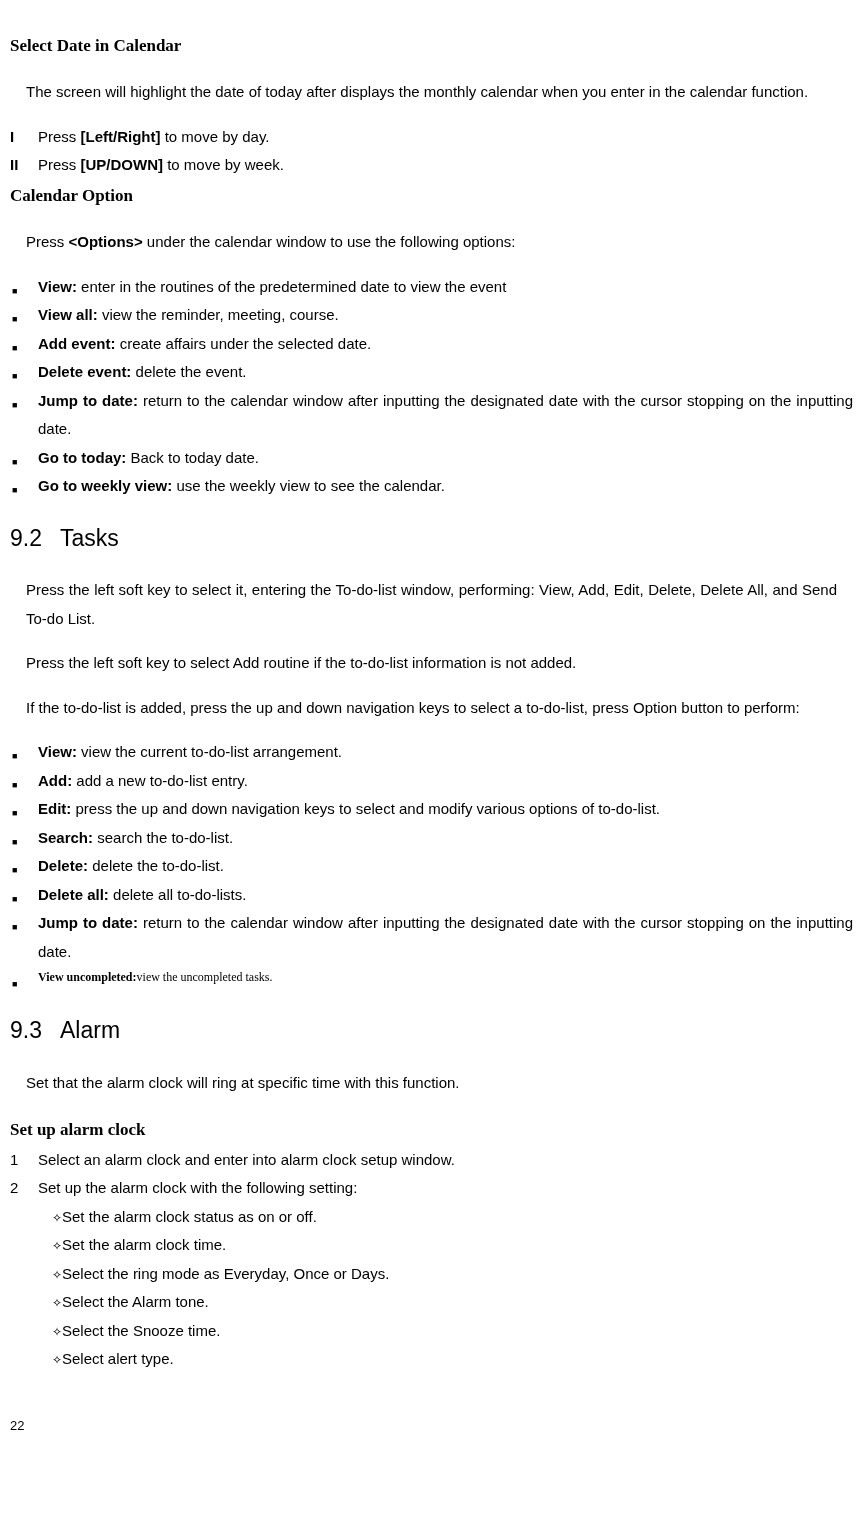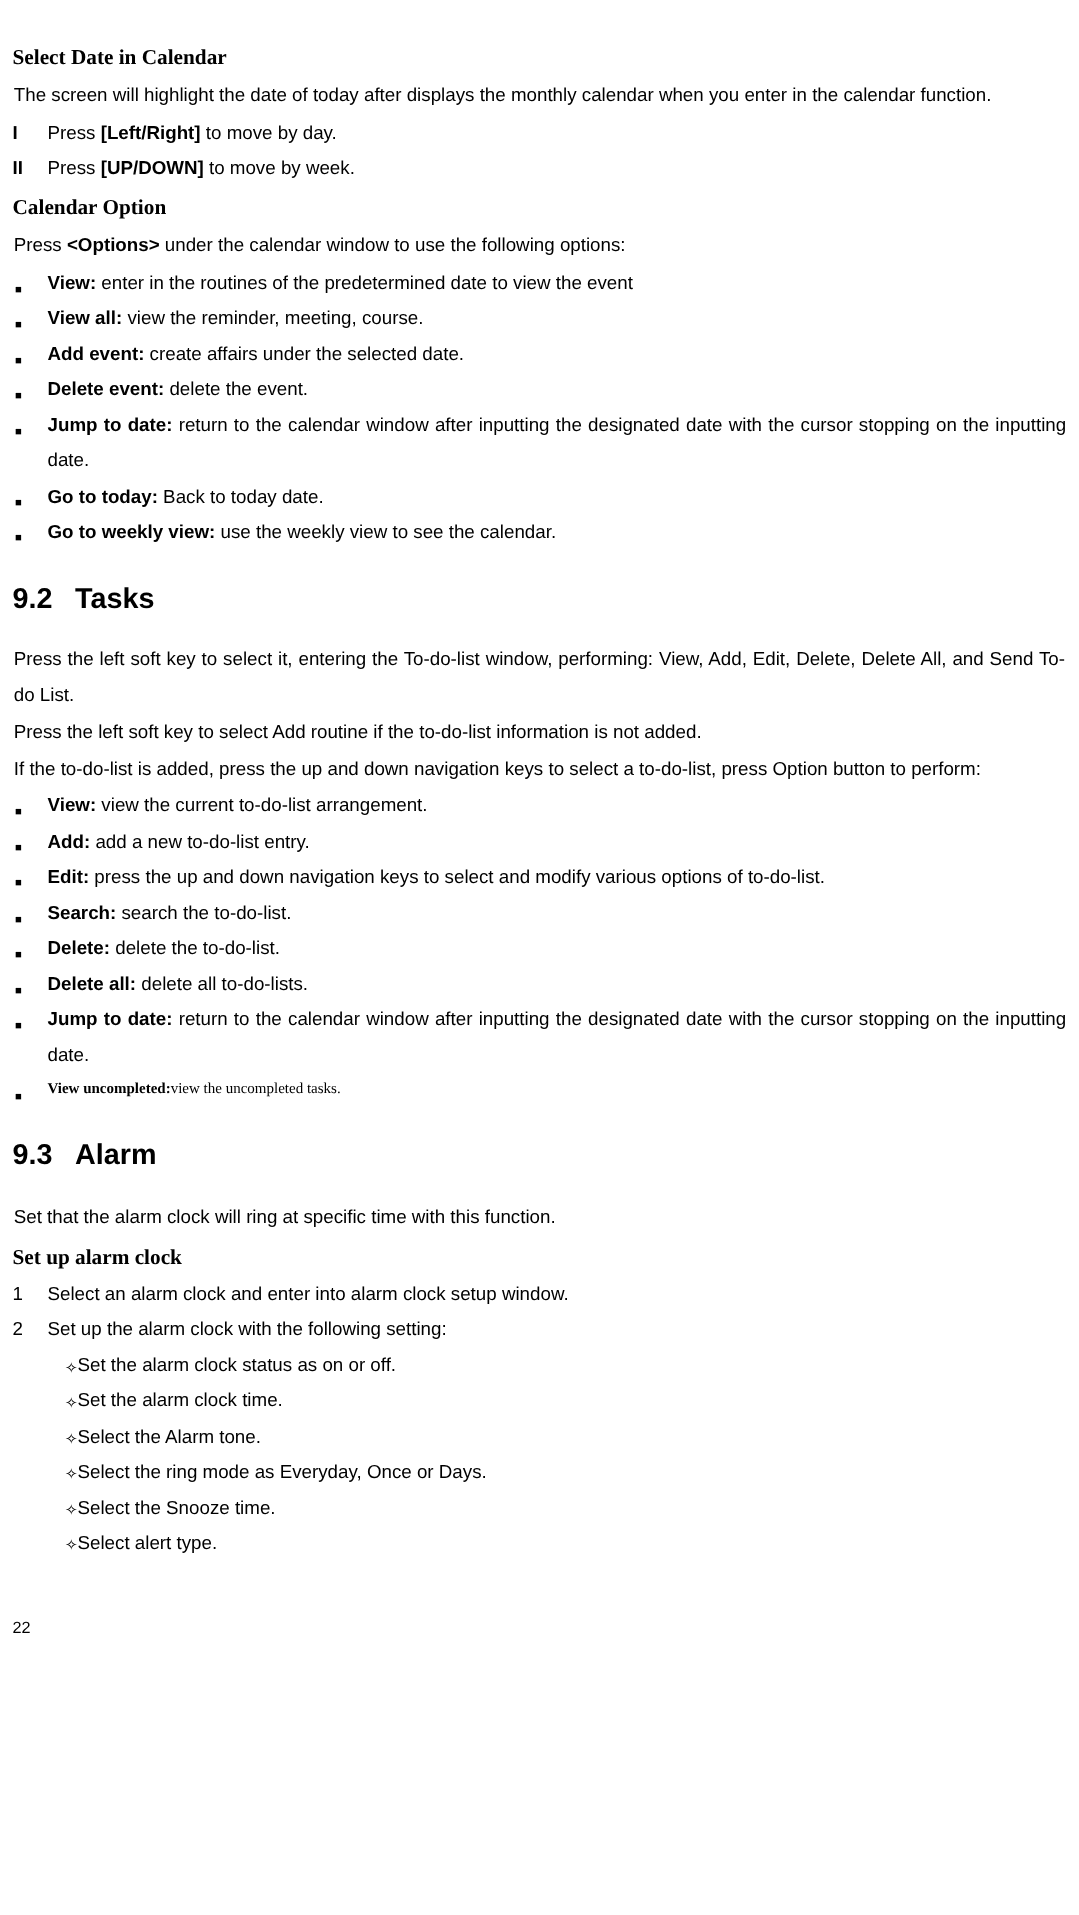--- a/index.html
+++ b/index.html
@@ -13,21 +13,21 @@
       box-sizing: border-box;
     }
     .heading-bold {
       font-family: "Times New Roman", Times, serif;
       font-weight: bold;
       font-size: 17px;
       margin: 0;
     }
     .para {
       text-align: justify;
-      margin: 1px;
+      margin: 16px;
     }
     .bold {
       font-weight: bold;
     }
     .list-roman {
       list-style: none;
       padding-left: 0;
       margin: 0;
     }
     .list-roman li {
@@ -53,21 +53,21 @@
       font-size: 9px;
       min-width: 26px;
       padding-left: 2px;
       padding-top: 10px;
     }
     .list-square .item-text {
       flex: 1;
     }
     .section-h2 {
       font-family: Arial, Helvetica, sans-serif;
-      font-weight: bold;
+      font-weight: normal;
       font-size: 23px;
       margin: 16px 0 14px 0;
     }
     .section-h2 .num {
       margin-right: 18px;
     }
     .list-numbered {
       list-style: none;
       padding-left: 0;
       margin: 0;
@@ -202,26 +202,26 @@
   </li>
 </ul>
 <ul class="list-diamond">
   <li>
       <span>Set the alarm clock status as on or off.</span>
     </li>
   <li>
       <span>Set the alarm clock time.</span>
     </li>
   <li>
+      <span>Select the ring mode as Everyday, Once or Days.</span>
+    </li>
+  <li>
       <span>Select the Alarm tone.</span>
     </li>
   <li>
-      <span>Select the ring mode as Everyday, Once or Days.</span>
-    </li>
-  <li>
       <span>Select the Snooze time.</span>
     </li>
   <li>
       <span>Select alert type.</span>
     </li>
 </ul>
 
 <div class="page-number">22</div>
 
 </body></html>

